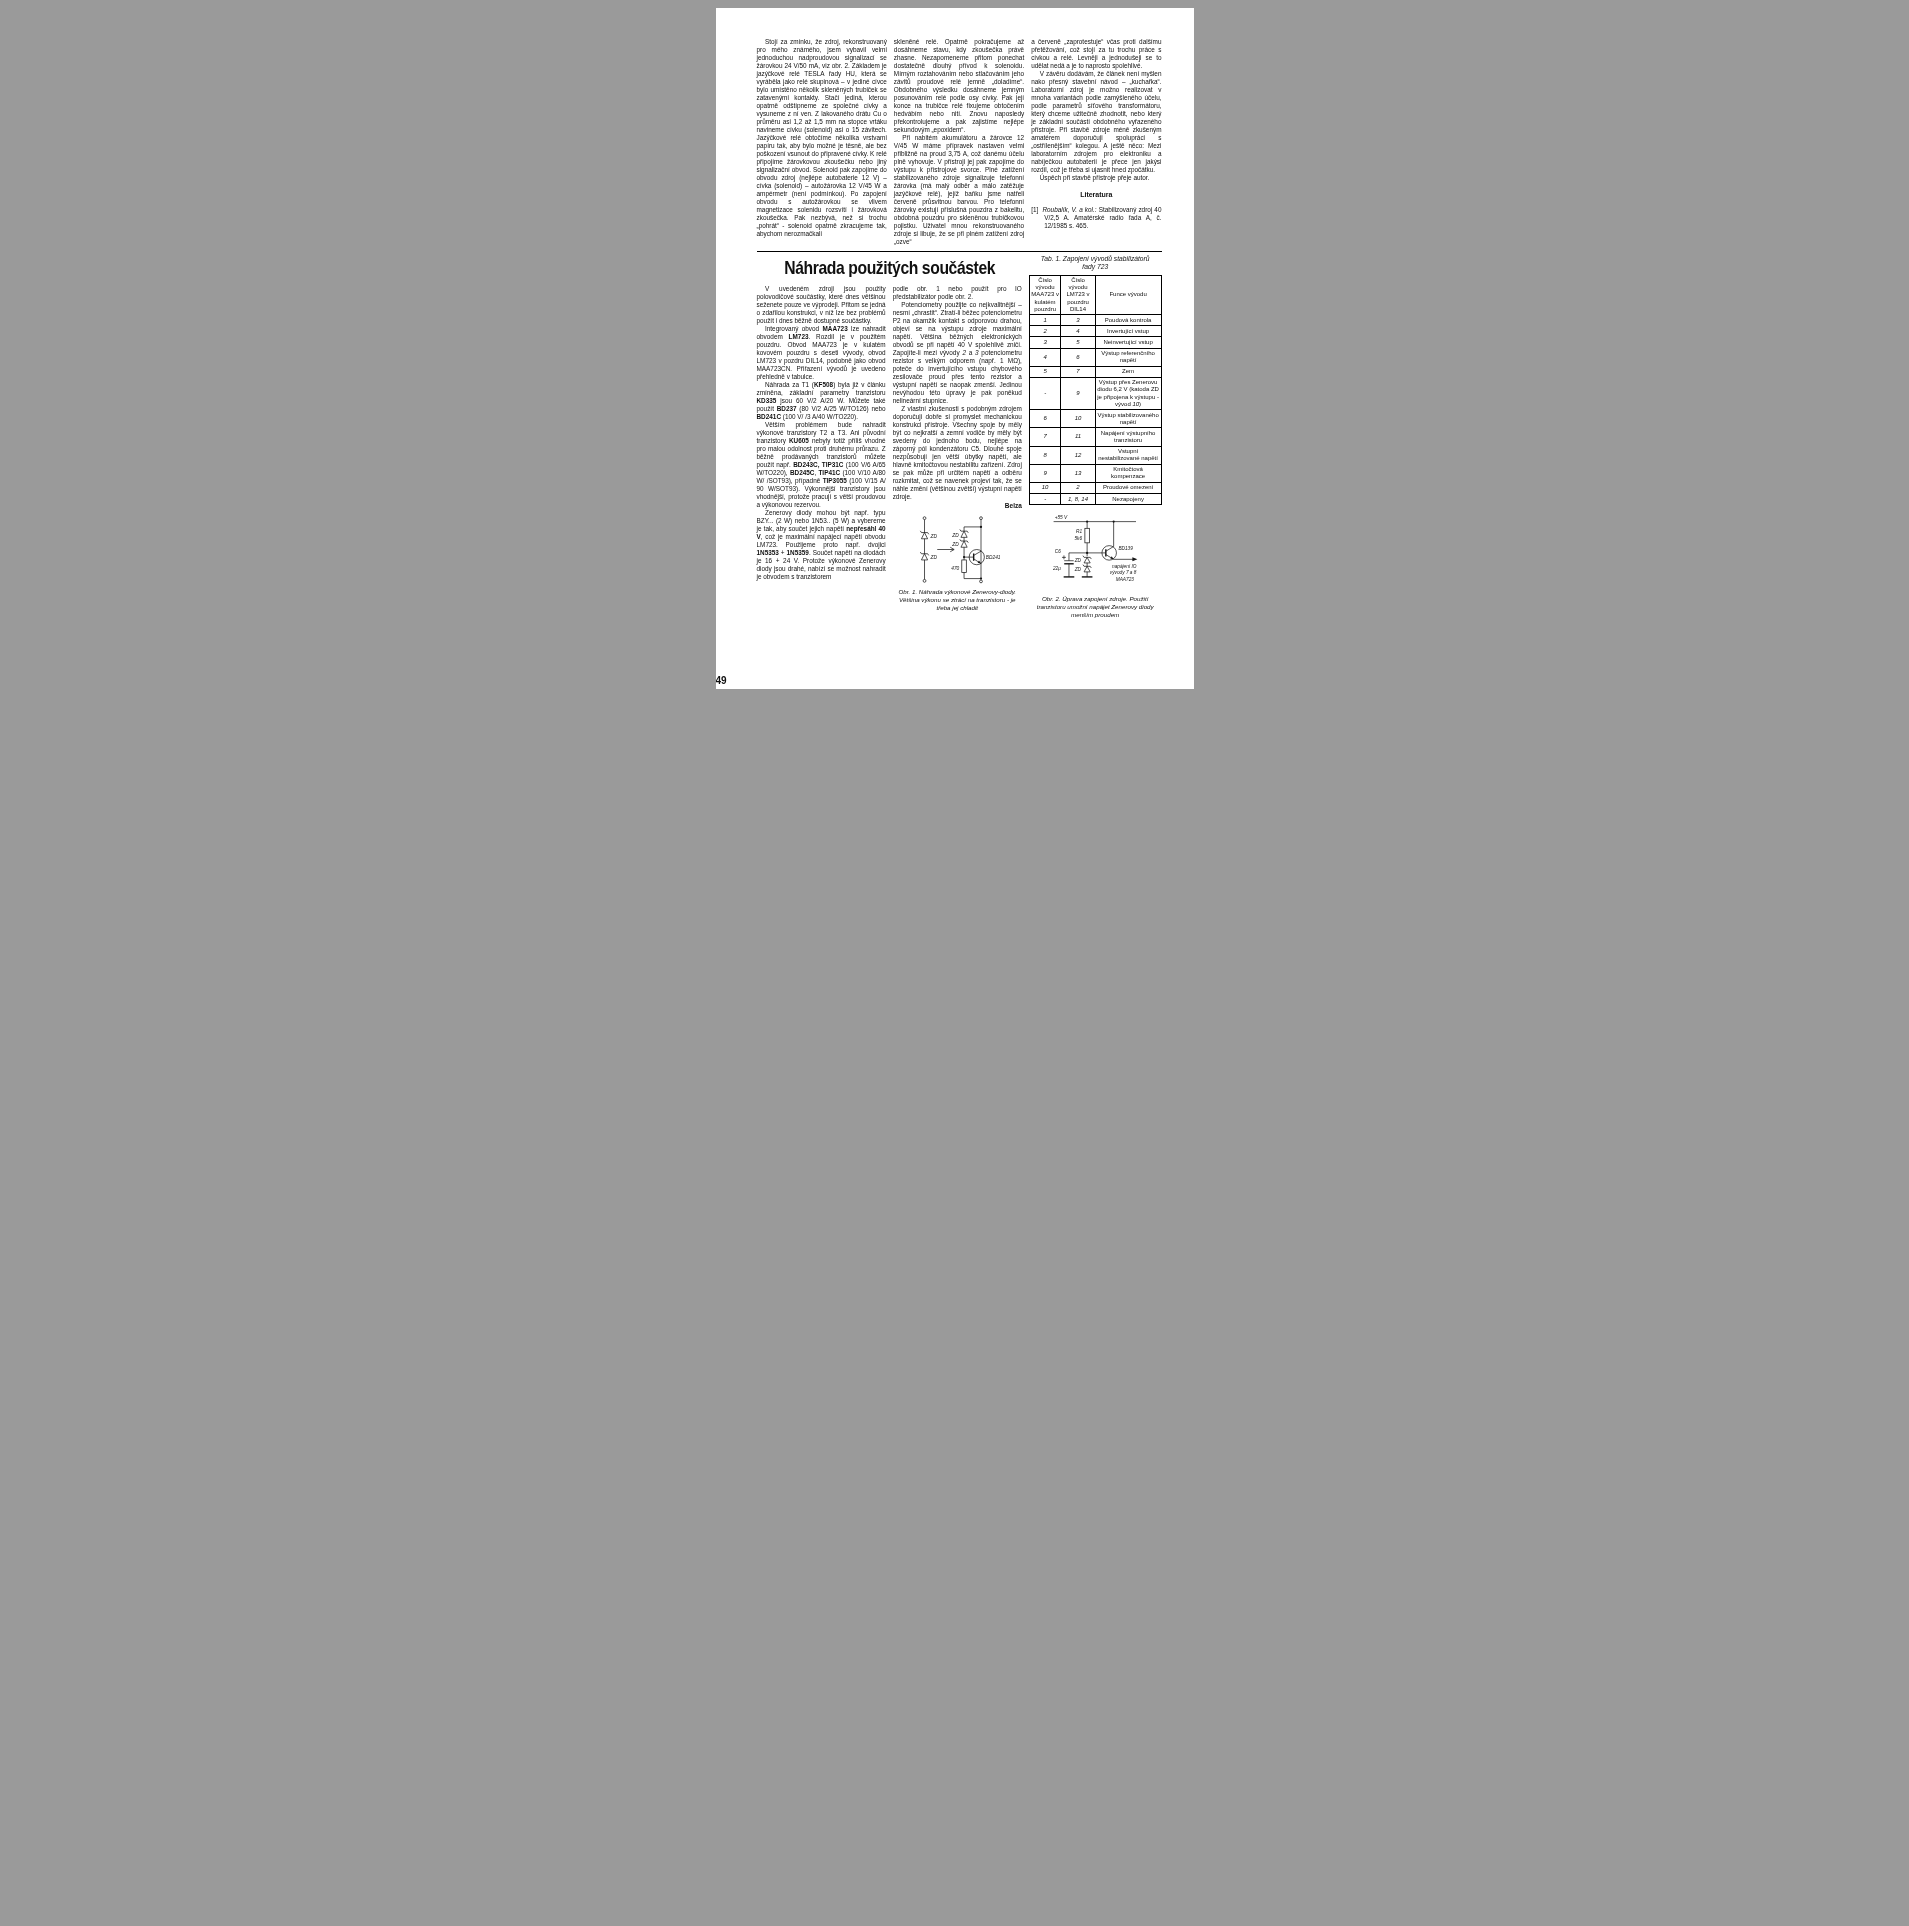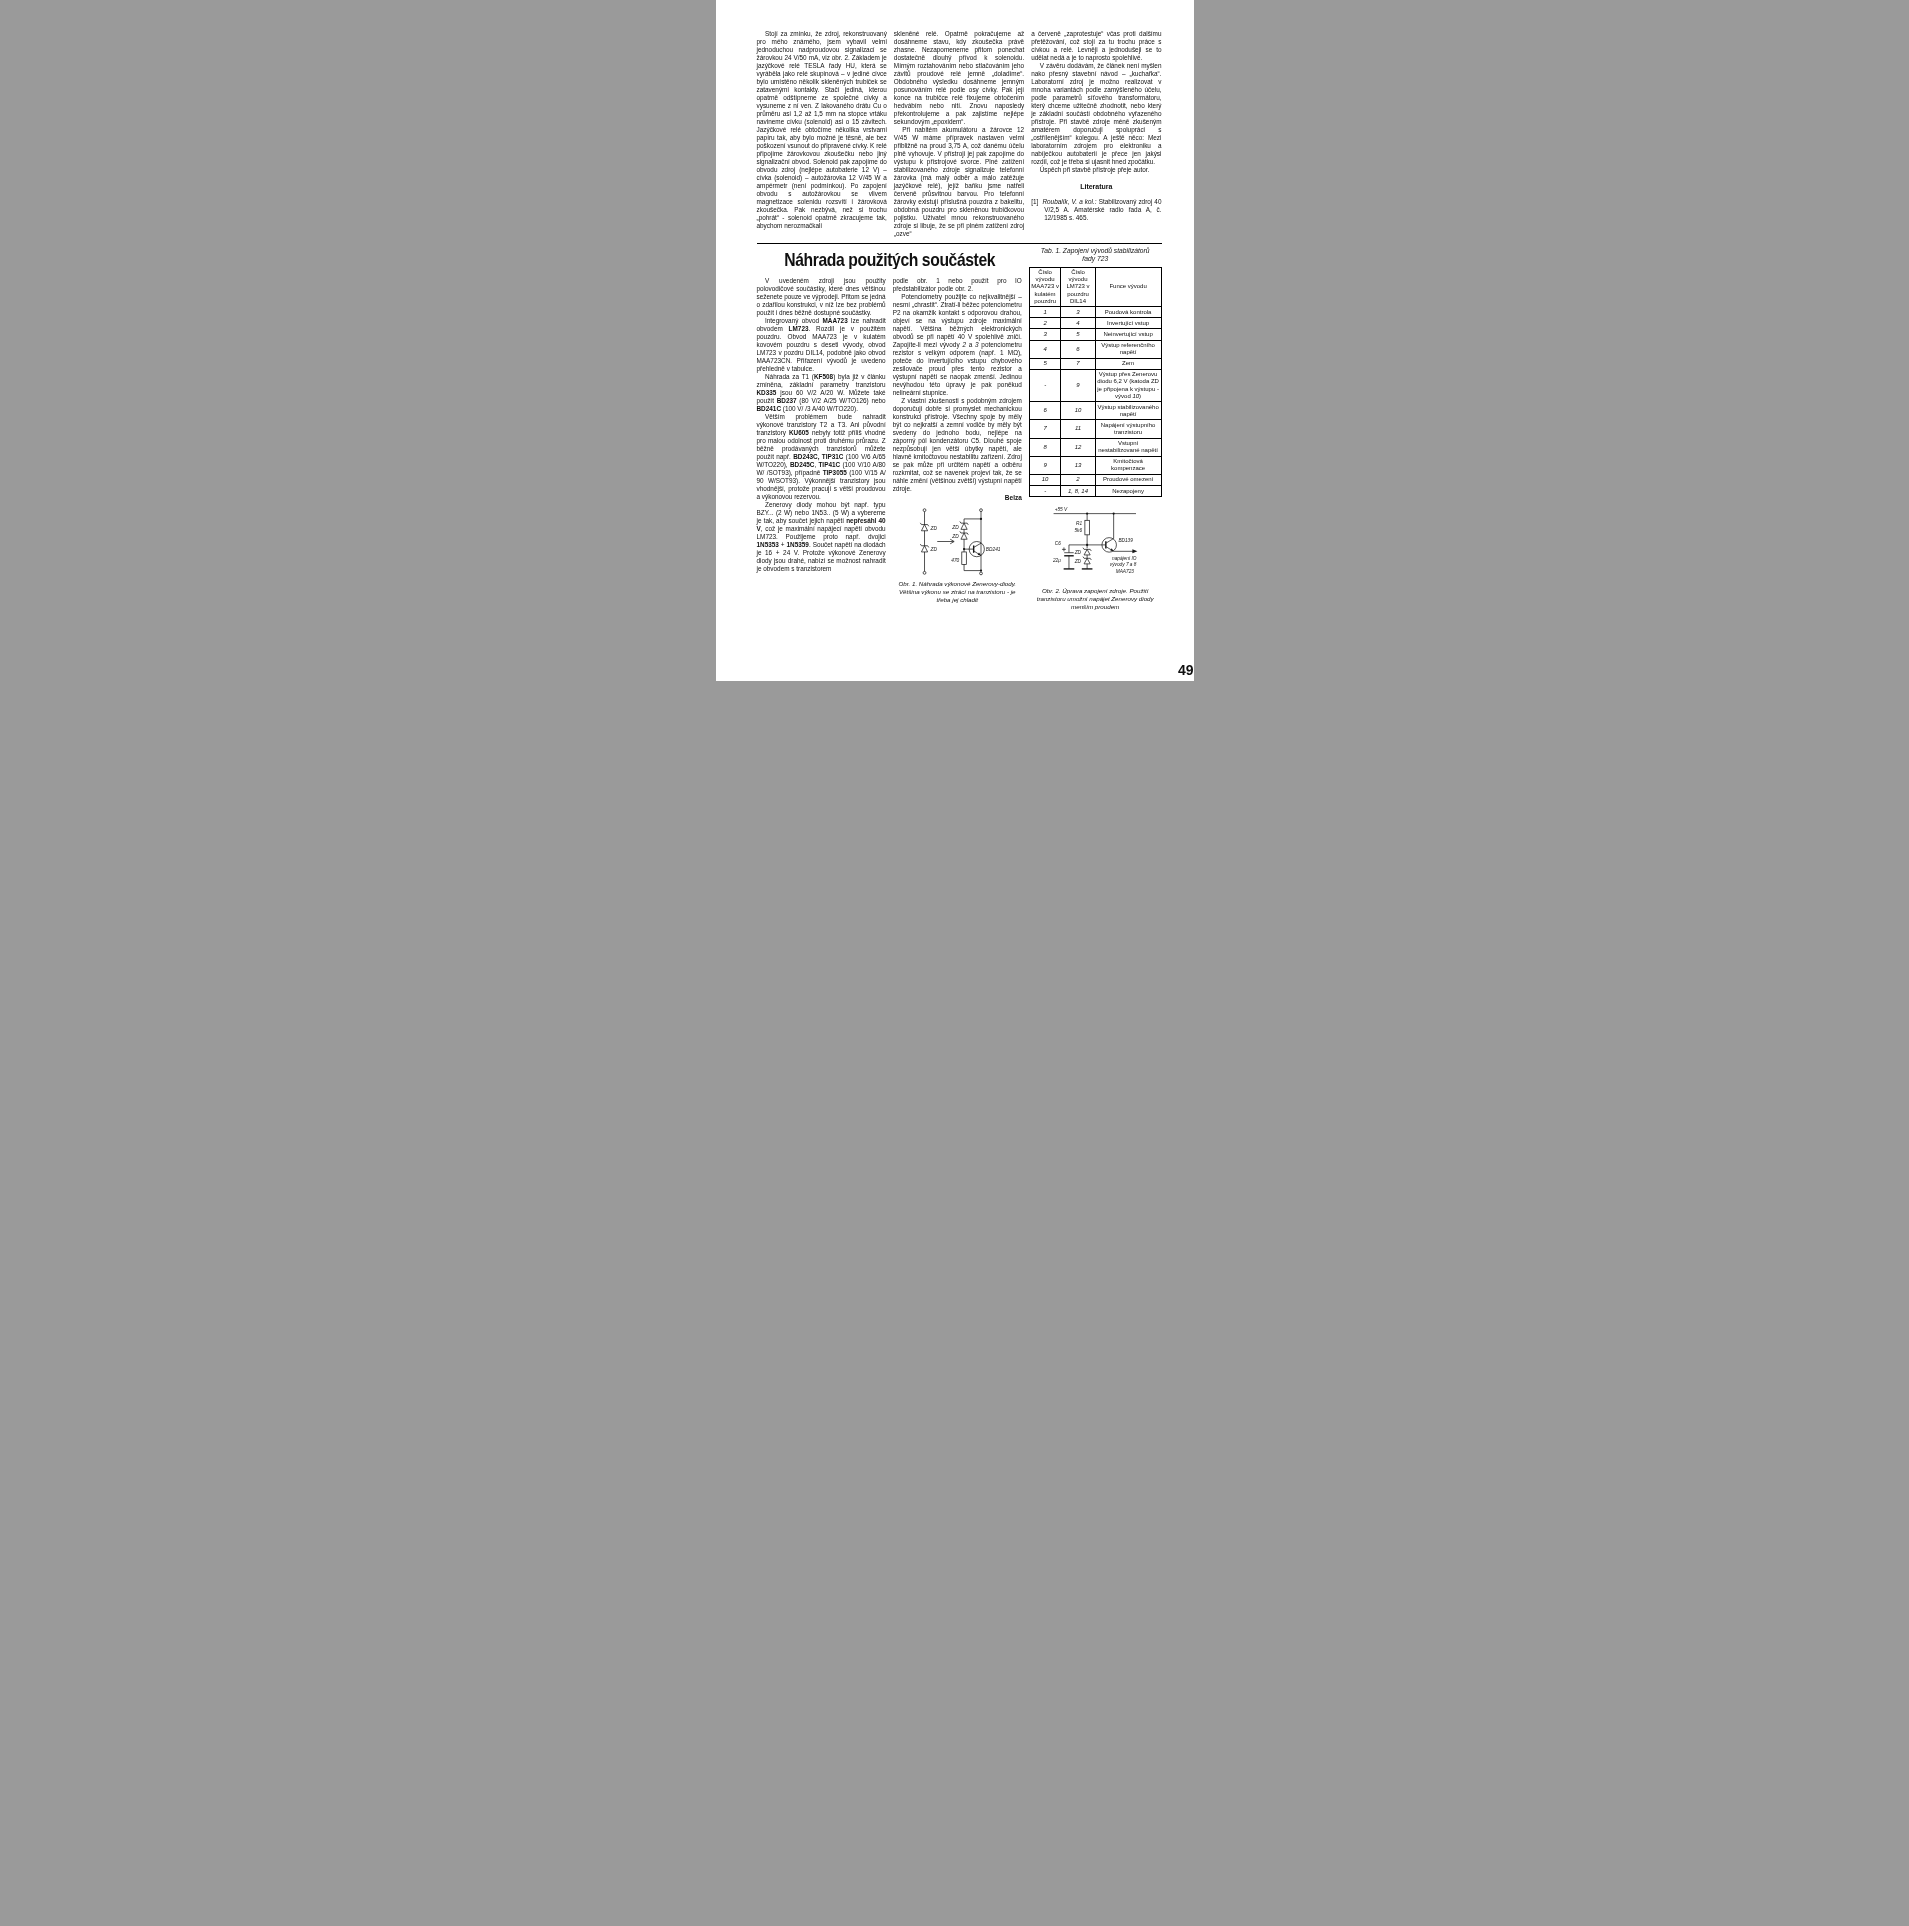--- a/index.html
+++ b/index.html
@@ -1,17 +1,17 @@
 <!DOCTYPE html>
 <html lang="cs" style="font-size:6.2px"><head>
 <meta charset="utf-8">
 <style>
   html,body{margin:0;padding:0;background:#9a9a9a;}
   .page{
-    width:478px;height:681px;margin:0 auto;background:#ffffff;color:#101010;
+    width:478px;height:681px;margin:8px auto;background:#ffffff;color:#101010;
     position:relative;box-sizing:border-box;padding:30px 32px 0 41px;
     font-family:"Liberation Sans", sans-serif;overflow:hidden;
   }
   
   .top-section{display:flex;gap:7px;}
   .col{flex:1 1 0;min-width:0;}
   p.body{margin:0;font-size:6.4px;line-height:8px;text-align:justify;text-indent:8.5px;}
   p.body.noindent{text-indent:0;}
   .lit-heading{text-align:center;font-weight:bold;font-size:7px;margin:9.2px 0 7.7px;}
   p.ref{margin:0;font-size:6.4px;line-height:8px;text-align:justify;padding-left:13px;text-indent:-13px;}
@@ -37,21 +37,21 @@
   
   .table-caption{font-style:italic;font-size:6.7px;line-height:8.5px;text-align:center;margin:0 0 3.1px;}
   table.pinout{width:100%;border-collapse:collapse;border:1.3px solid #000;}
   table.pinout th,table.pinout td{
     border:0.8px solid #000;font-size:6px;line-height:7.1px;font-weight:normal;
     text-align:center;vertical-align:middle;padding:1.5px 1.2px;
   }
   table.pinout th{border-bottom:1.3px solid #000;}
   td.num{font-style:italic;}
   
-  .page-number{position:absolute;left:0;right:0;bottom:3.1px;text-align:right;font-size:14px;font-weight:bold;}
+  .page-number{position:absolute;left:0;right:0;bottom:3.1px;text-align:left;font-size:10px;font-weight:bold;}
 </style>
 </head>
 <body>
 
 <div class="page">
 
   <div class="top-section">
     <div class="col">
       <p class="body">Stojí za zmínku, že zdroj, rekonstruovaný pro mého známého, jsem vybavil velmi jednoduchou nadproudovou signalizací se žárovkou 24 V/50 mA, viz obr. 2. Základem je jazýčkové relé TESLA řady HU, která se vyráběla jako relé skupinová – v jediné cívce bylo umístěno několik skleněných trubiček se zatavenými kontakty. Stačí jediná, kterou opatrně odštípneme ze společné cívky a vysuneme z ní ven. Z lakovaného drátu Cu o průměru asi 1,2 až 1,5 mm na stopce vrtáku navineme cívku (solenoid) asi o 15 závitech. Jazýčkové relé obtočíme několika vrstvami papíru tak, aby bylo možné je těsně, ale bez poškození vsunout do připravené cívky. K relé připojíme žárovkovou zkoušečku nebo jiný signalizační obvod. Solenoid pak zapojíme do obvodu zdroj (nejlépe autobaterie 12 V) – cívka (solenoid) – autožárovka 12 V/45 W a ampérmetr (není podmínkou). Po zapojení obvodu s autožárovkou se vlivem magnetizace solenidu rozsvítí i žárovková zkoušečka. Pak nezbývá, než si trochu „pohrát“ - solenoid opatrně zkracujeme tak, abychom nerozmačkali</p>
     </div>

